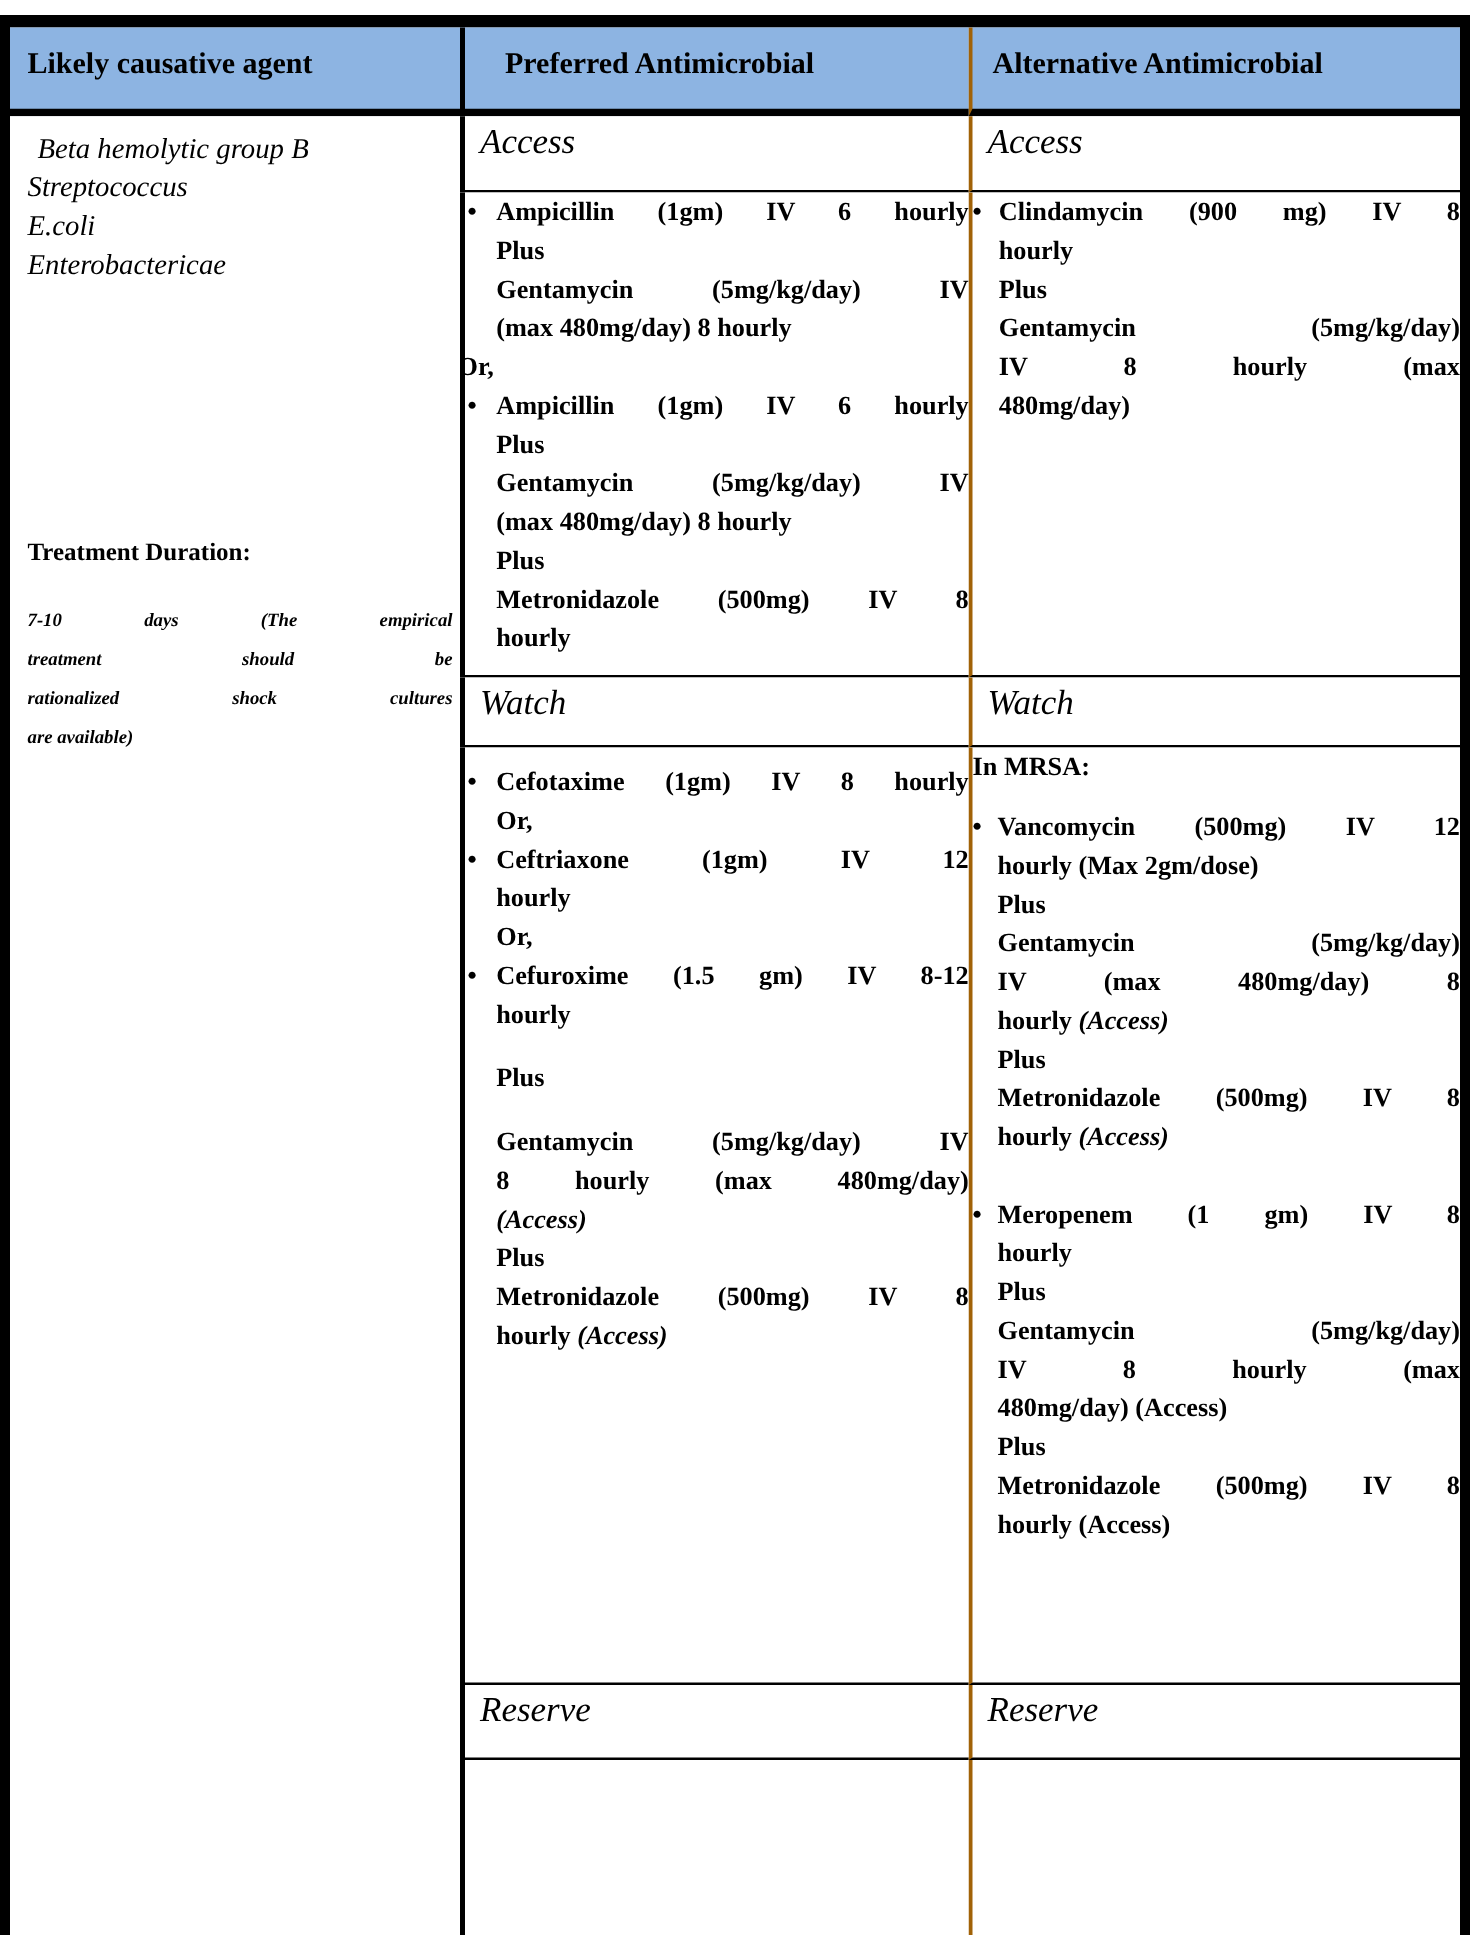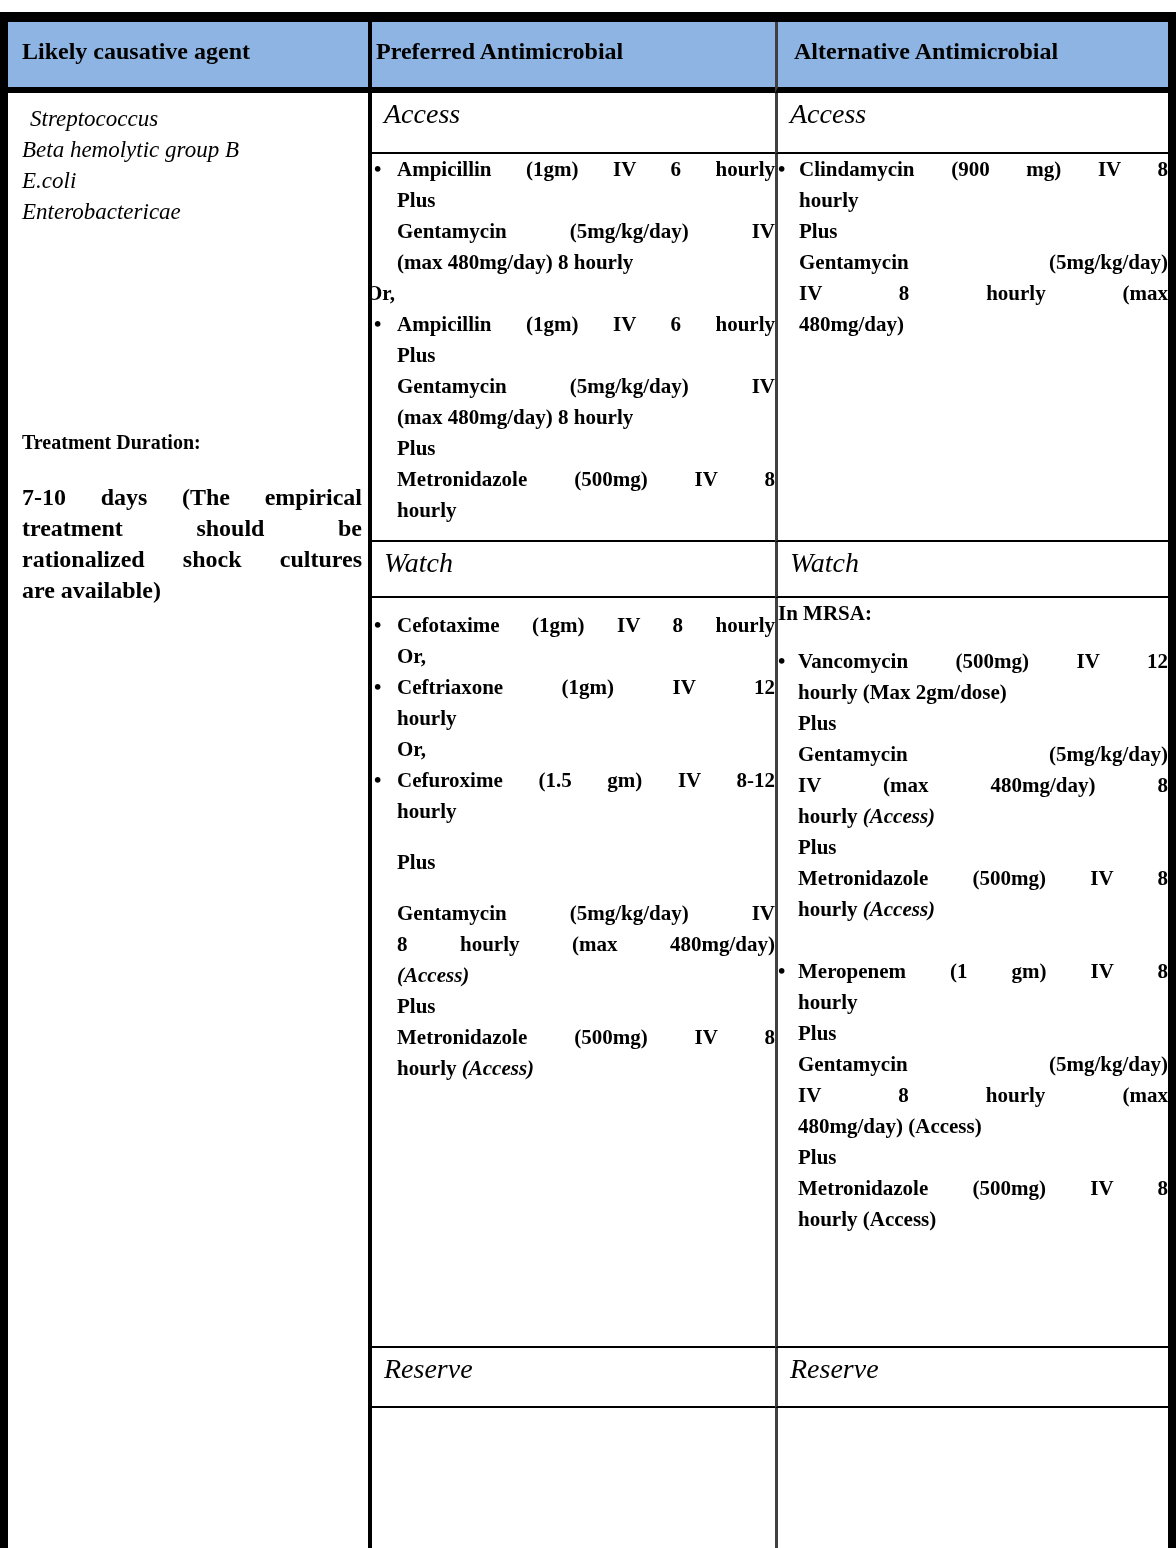--- a/index.html
+++ b/index.html
@@ -18,30 +18,30 @@
   }
   .cell{box-sizing:border-box;background:#fff;overflow:hidden;}
   .bb2{border-bottom:2px solid #000;}
   .head{
     background:#8db4e2;
     border-bottom:6px solid #000;
     font-weight:bold;font-size:24px;line-height:28px;
     padding:15px 8px 0 14px;
   }
   .vline1{border-left:4px solid #000;}
-  .vline2{border-left:3px solid #404040;}
+  .vline2{border-left:3px solid #a16207;}
   .c1{grid-column:1;}
   .c2{grid-column:2;}
   .c3{grid-column:3;}
 
   .agent-cell{grid-column:1;grid-row:2 / 8;padding:10px 6px 0 14px;}
   .organisms{font-style:italic;font-size:23px;line-height:31px;}
   .organisms .ln:first-child{padding-left:8px;}
   .duration-title{font-weight:bold;font-size:20px;line-height:31px;margin-top:200px;}
-  .duration-body{font-weight:bold;font-size:24px;line-height:31px;margin-top:24px;}
+  .duration-body{font-weight:bold;font-size:15px;line-height:31px;margin-top:24px;font-style:italic;}
 
   .aware{
     font-style:italic;font-size:28px;line-height:26px;
     padding:8px 10px 0 12px;
   }
   .content{font-weight:bold;font-size:21px;line-height:31px;}
 
   .ln{text-align:left;white-space:normal;}
   .ln.s{text-align:justify;text-align-last:justify;}
   .em{font-style:italic;}
@@ -66,31 +66,31 @@
 </style>
 </head>
 <body>
 
 <div class="doc">
   <div class="grid">
 
     <div class="cell head c1" style="grid-row:1">
       <span>Likely causative agent</span>
     </div>
-    <div class="cell head c2 vline1" style="grid-row:1;padding-left:4px;">
+    <div class="cell head c2 vline1" style="grid-row:1;padding-left:32px;">
       <span>Preferred Antimicrobial</span>
     </div>
     <div class="cell head c3 vline2" style="grid-row:1;padding-left:16px;">
       <span>Alternative Antimicrobial</span>
     </div>
 
     <div class="cell agent-cell">
       <div class="organisms">
+        <div class="ln">Beta hemolytic group B</div>
         <div class="ln">Streptococcus</div>
-        <div class="ln">Beta hemolytic group B</div>
         <div class="ln">E.coli</div>
         <div class="ln">Enterobactericae</div>
       </div>
       <div class="duration-title">Treatment Duration:</div>
       <div class="duration-body">
         <div class="ln s">7-10 days (The empirical</div>
         <div class="ln s">treatment should be</div>
         <div class="ln s">rationalized shock cultures</div>
         <div class="ln">are available)</div>
       </div>

